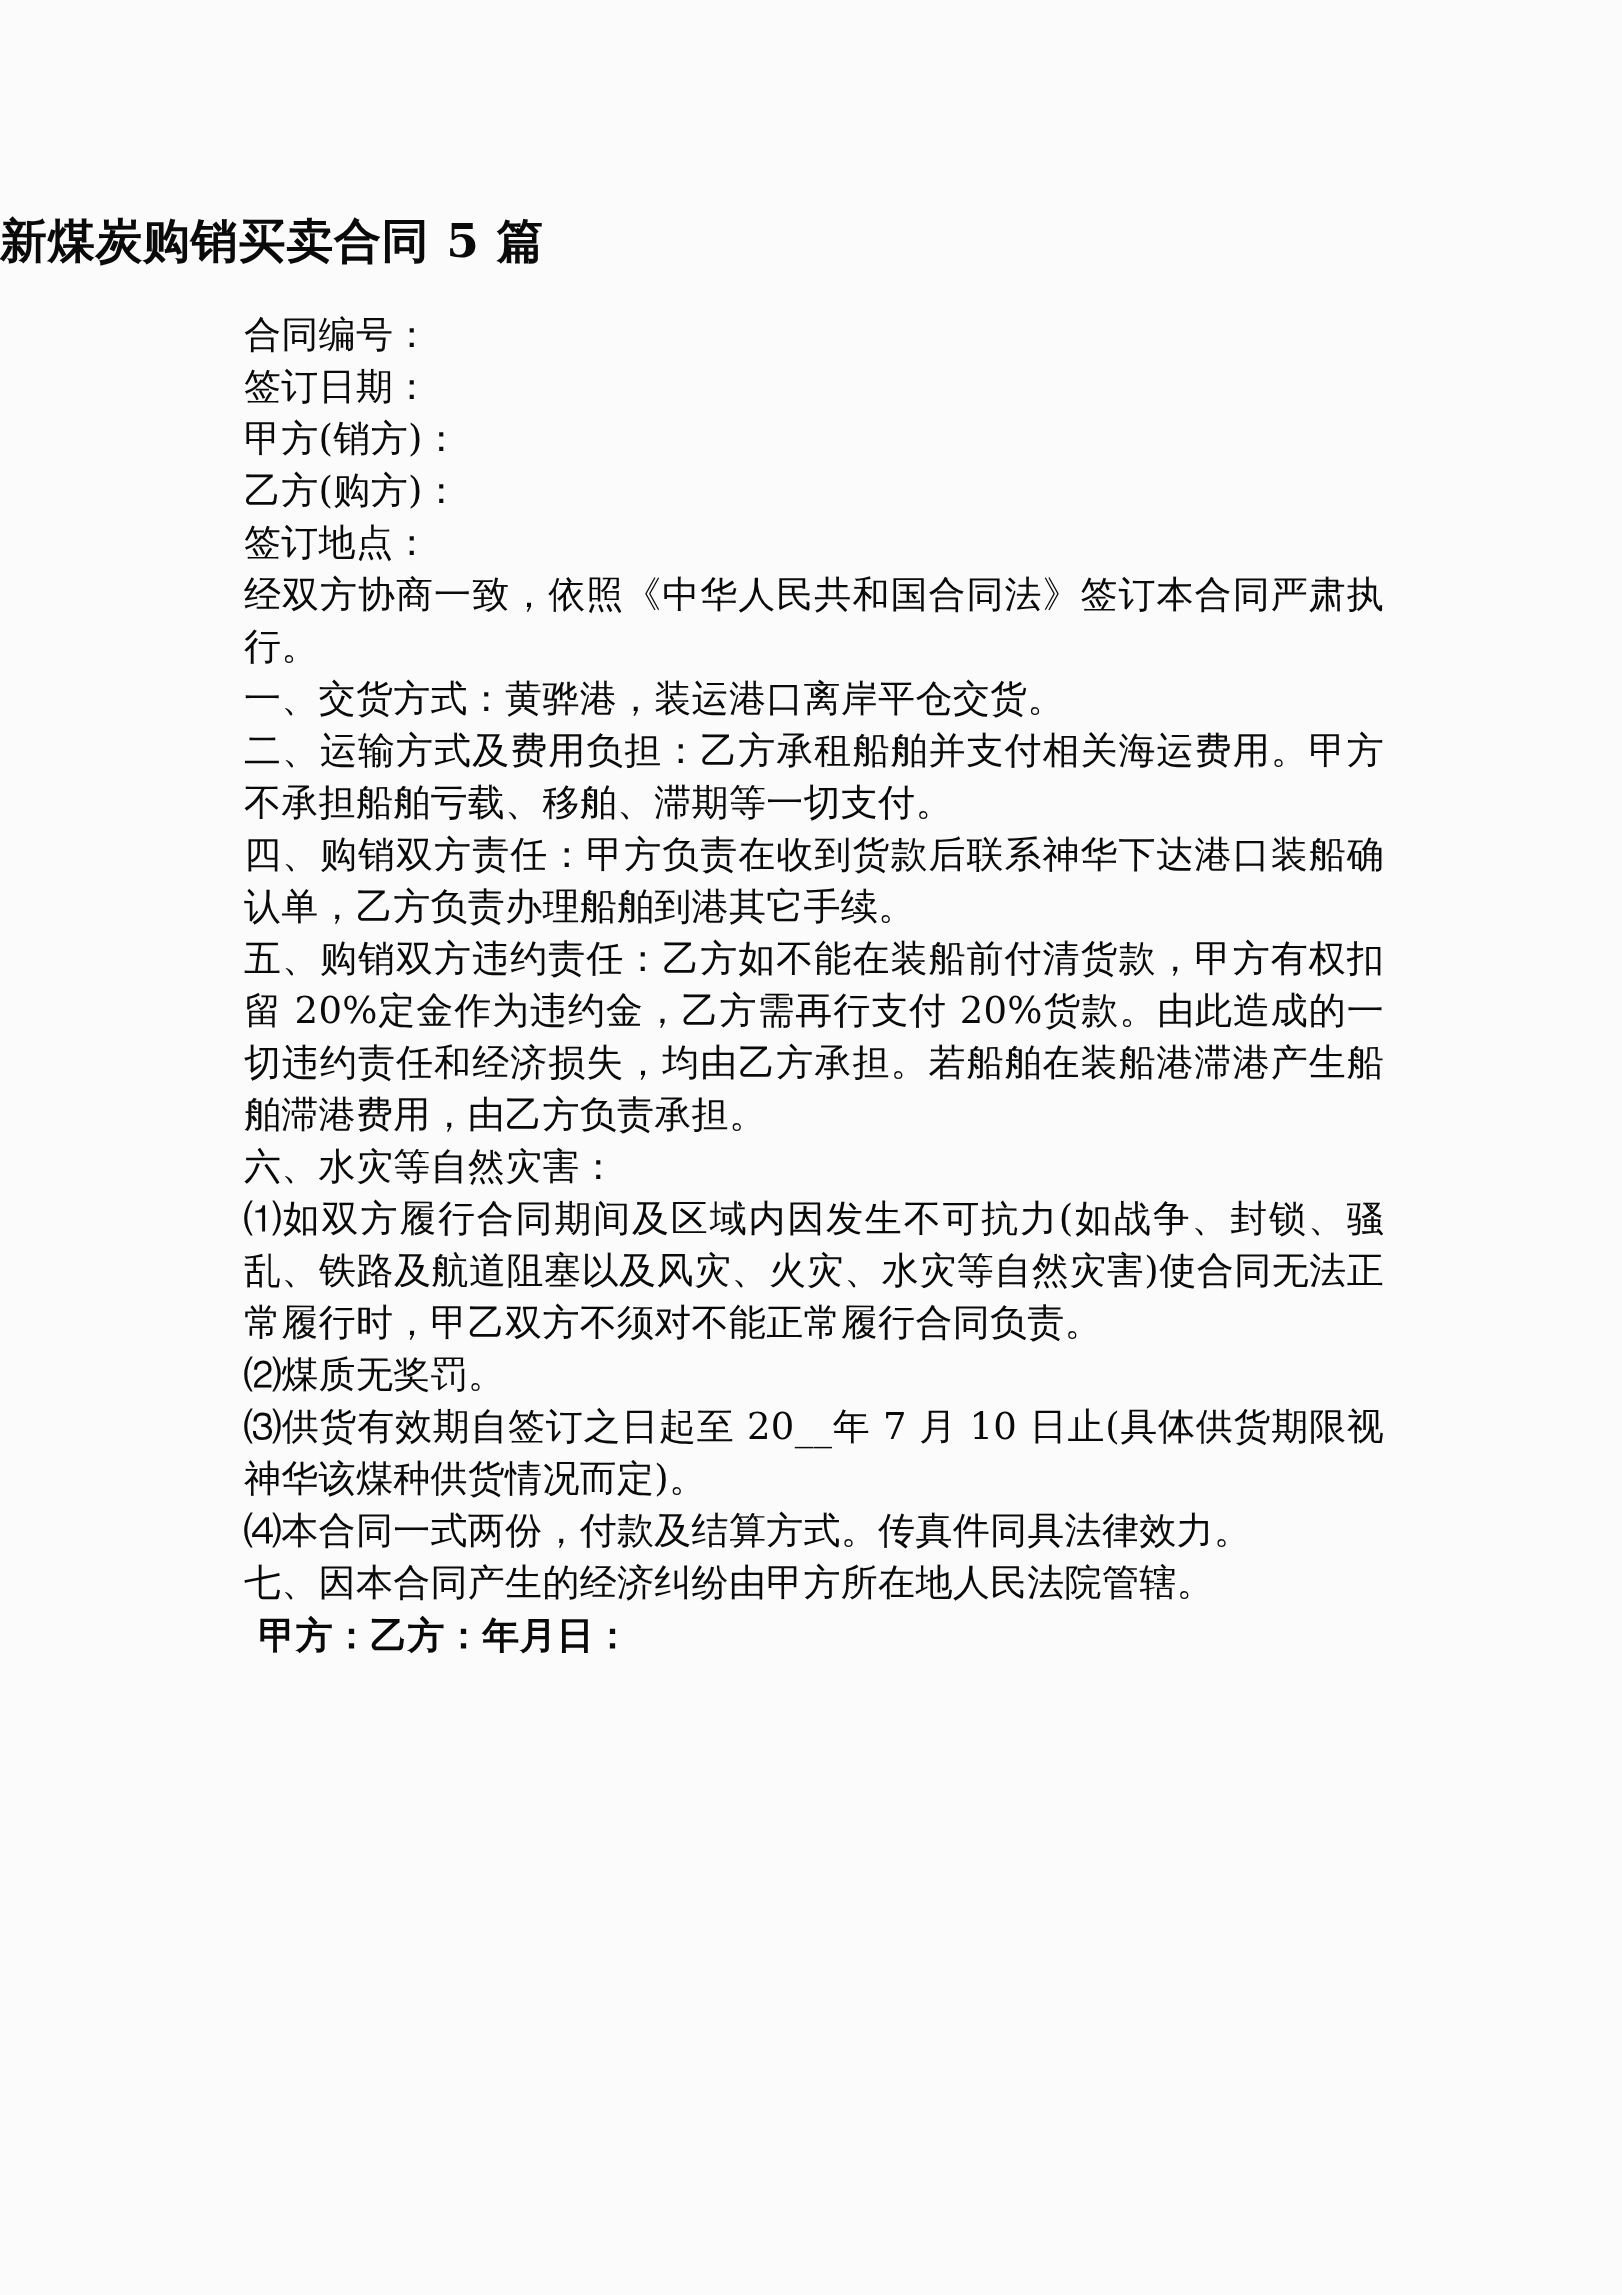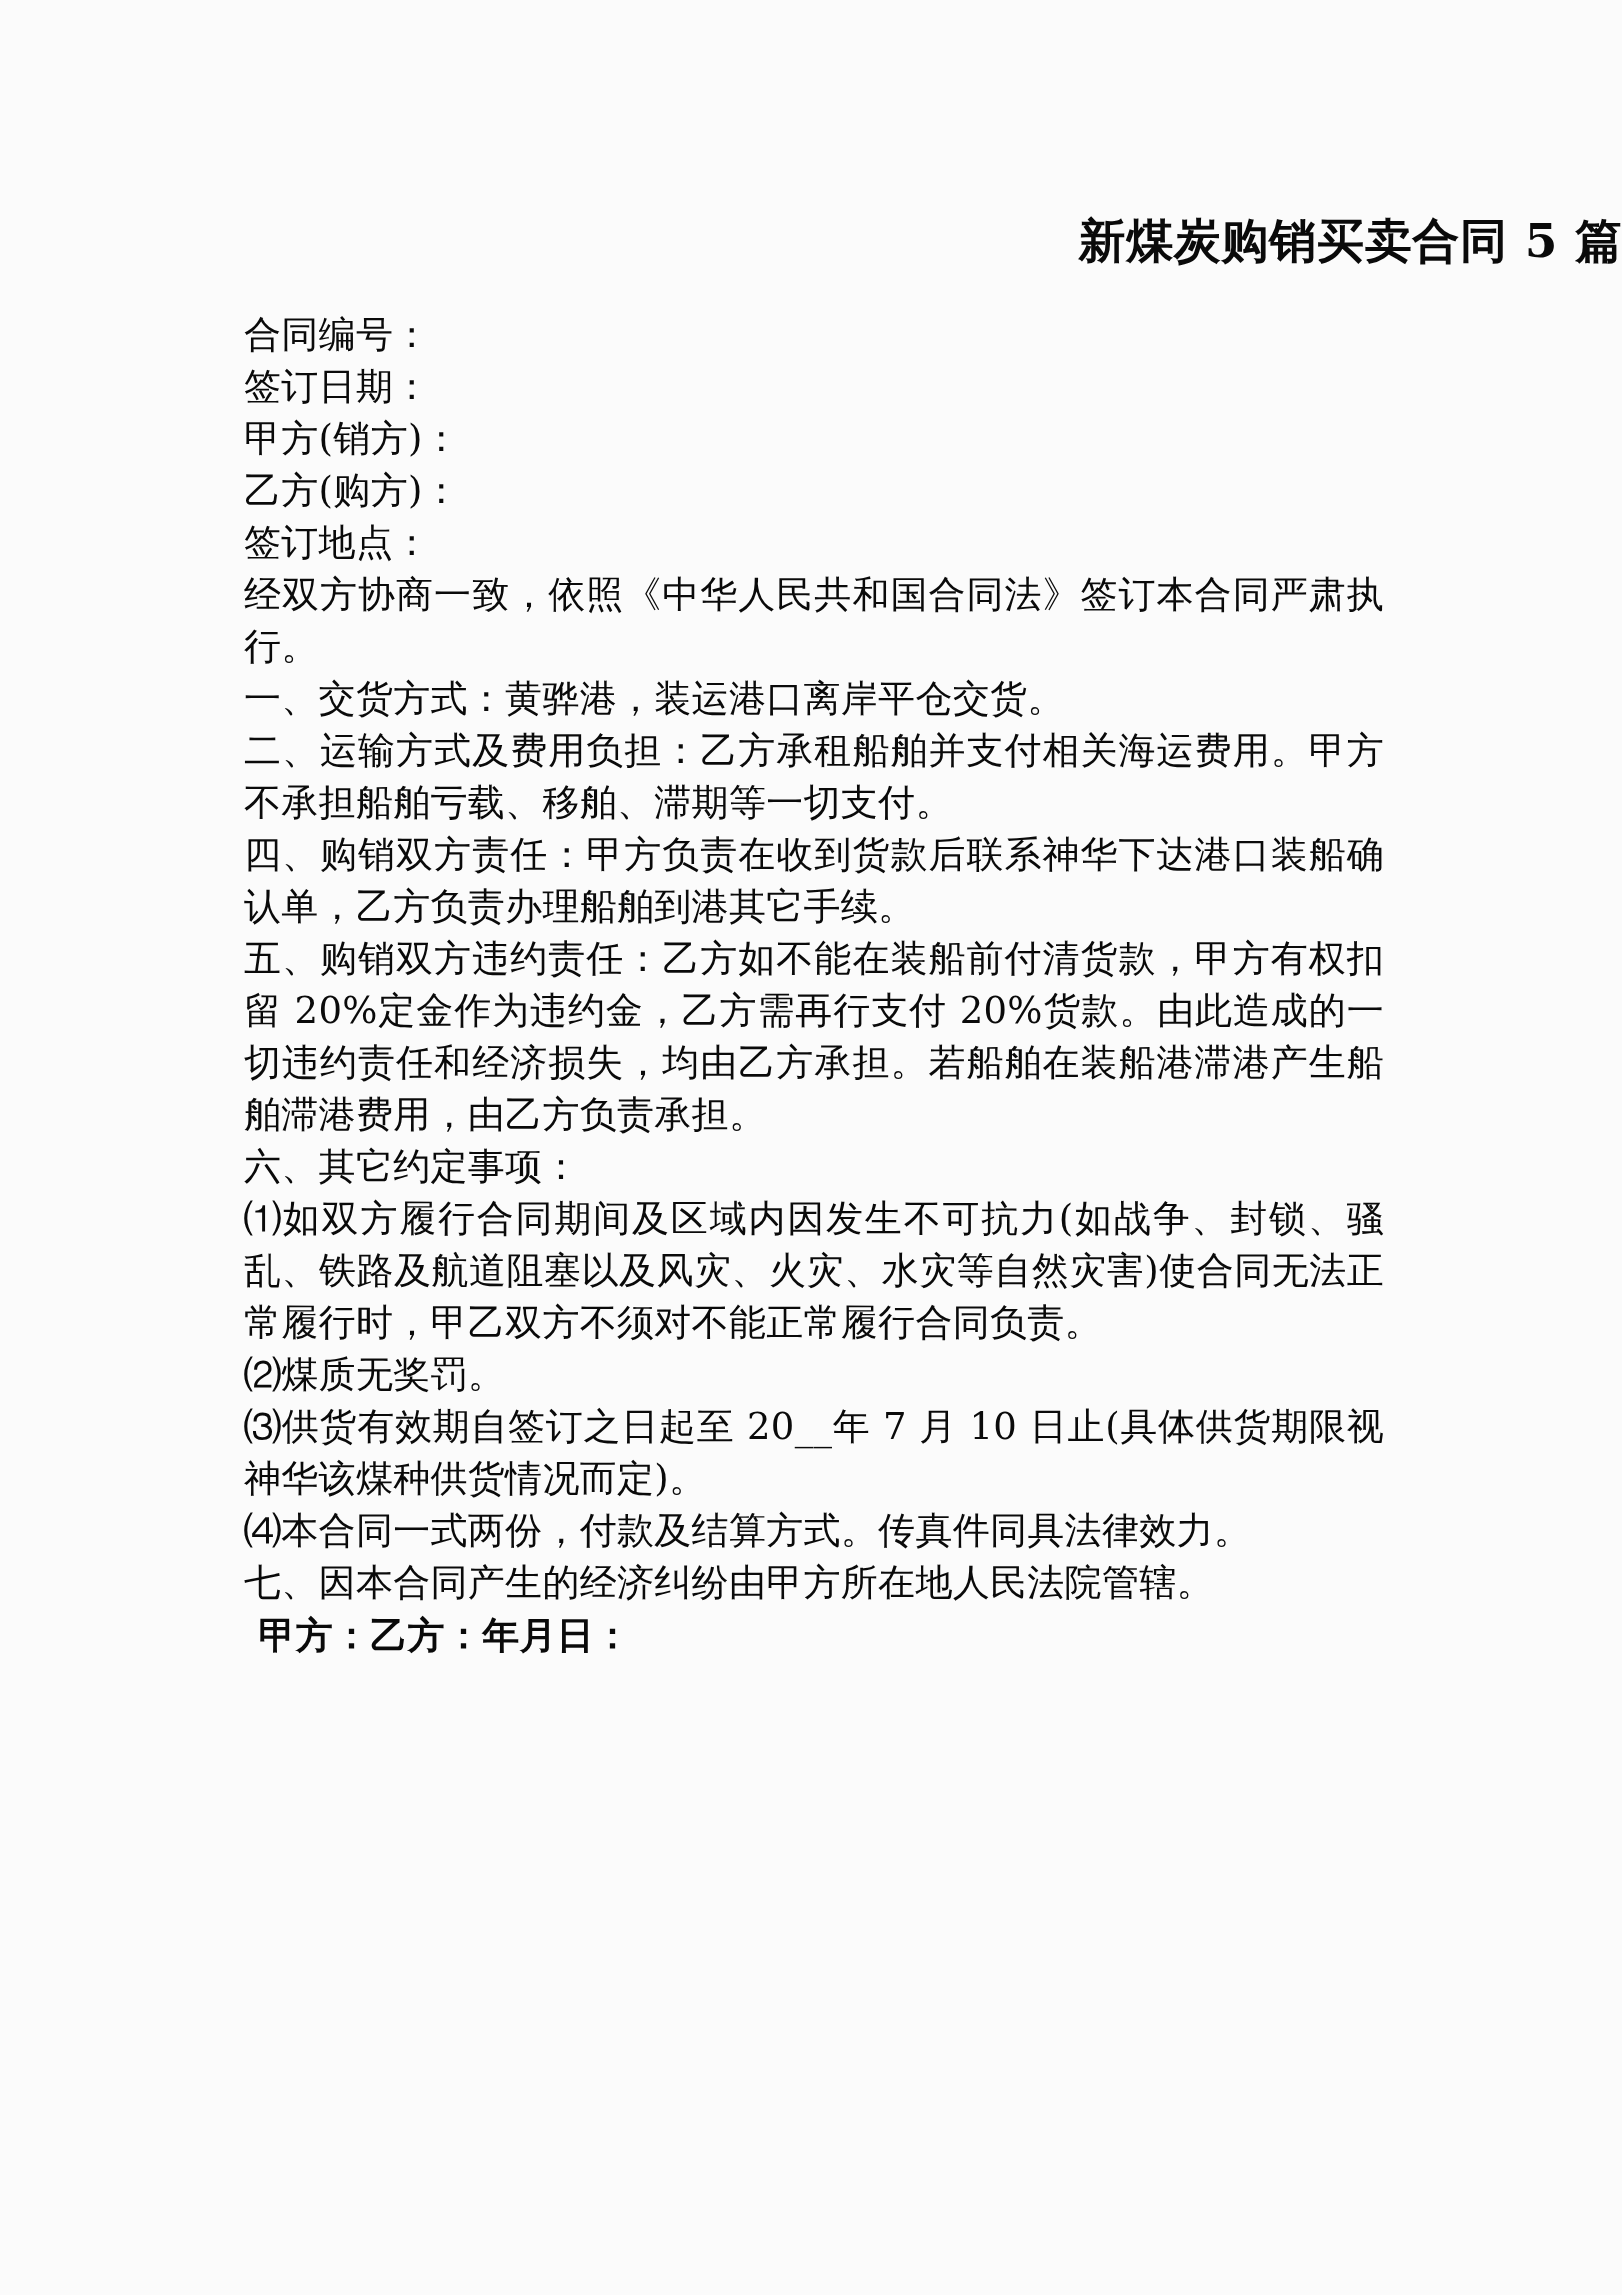--- a/index.html
+++ b/index.html
@@ -21,21 +21,21 @@
     height: 2295px;
     background: #fbfbfb;
     box-sizing: border-box;
   }
 
   .doc-title {
     position: absolute;
     left: 0;
     top: 182px;
     width: 1623px;
-    text-align: right;
+    text-align: left;
     font-size: 47px;
     font-weight: bold;
     letter-spacing: 0.7px;
     line-height: 1.2;
     font-family: "DejaVu Serif", "Liberation Serif", serif;
   }
 
   .body-block {
     position: absolute;
     left: 244px;
@@ -87,21 +87,21 @@
 
     <p class="para">一、交货方式：黄骅港，装运港口离岸平仓交货。</p>
 
     <p class="para">二、运输方式及费用负担：乙方承租船舶并支付相关海运费用。甲方不承担船舶亏载、移舶、滞期等一切支付。</p>
 
 
     <p class="para">四、购销双方责任：甲方负责在收到货款后联系神华下达港口装船确认单，乙方负责办理船舶到港其它手续。</p>
 
     <p class="para">五、购销双方违约责任：乙方如不能在装船前付清货款，甲方有权扣留 20%定金作为违约金，乙方需再行支付 20%货款。由此造成的一切违约责任和经济损失，均由乙方承担。若船舶在装船港滞港产生船舶滞港费用，由乙方负责承担。</p>
 
-    <p class="para">六、其它约定事项：</p>
+    <p class="para">六、水灾等自然灾害：</p>
 
     <p class="para">⑴如双方履行合同期间及区域内因发生不可抗力(如战争、封锁、骚乱、铁路及航道阻塞以及风灾、火灾、水灾等自然灾害)使合同无法正常履行时，甲乙双方不须对不能正常履行合同负责。</p>
 
     <p class="para">⑵煤质无奖罚。</p>
 
     <p class="para">⑶供货有效期自签订之日起至 20__年 7 月 10 日止(具体供货期限视神华该煤种供货情况而定)。</p>
 
     <p class="para">⑷本合同一式两份，付款及结算方式。传真件同具法律效力。</p>
 
     <p class="para">七、因本合同产生的经济纠纷由甲方所在地人民法院管辖。</p>

